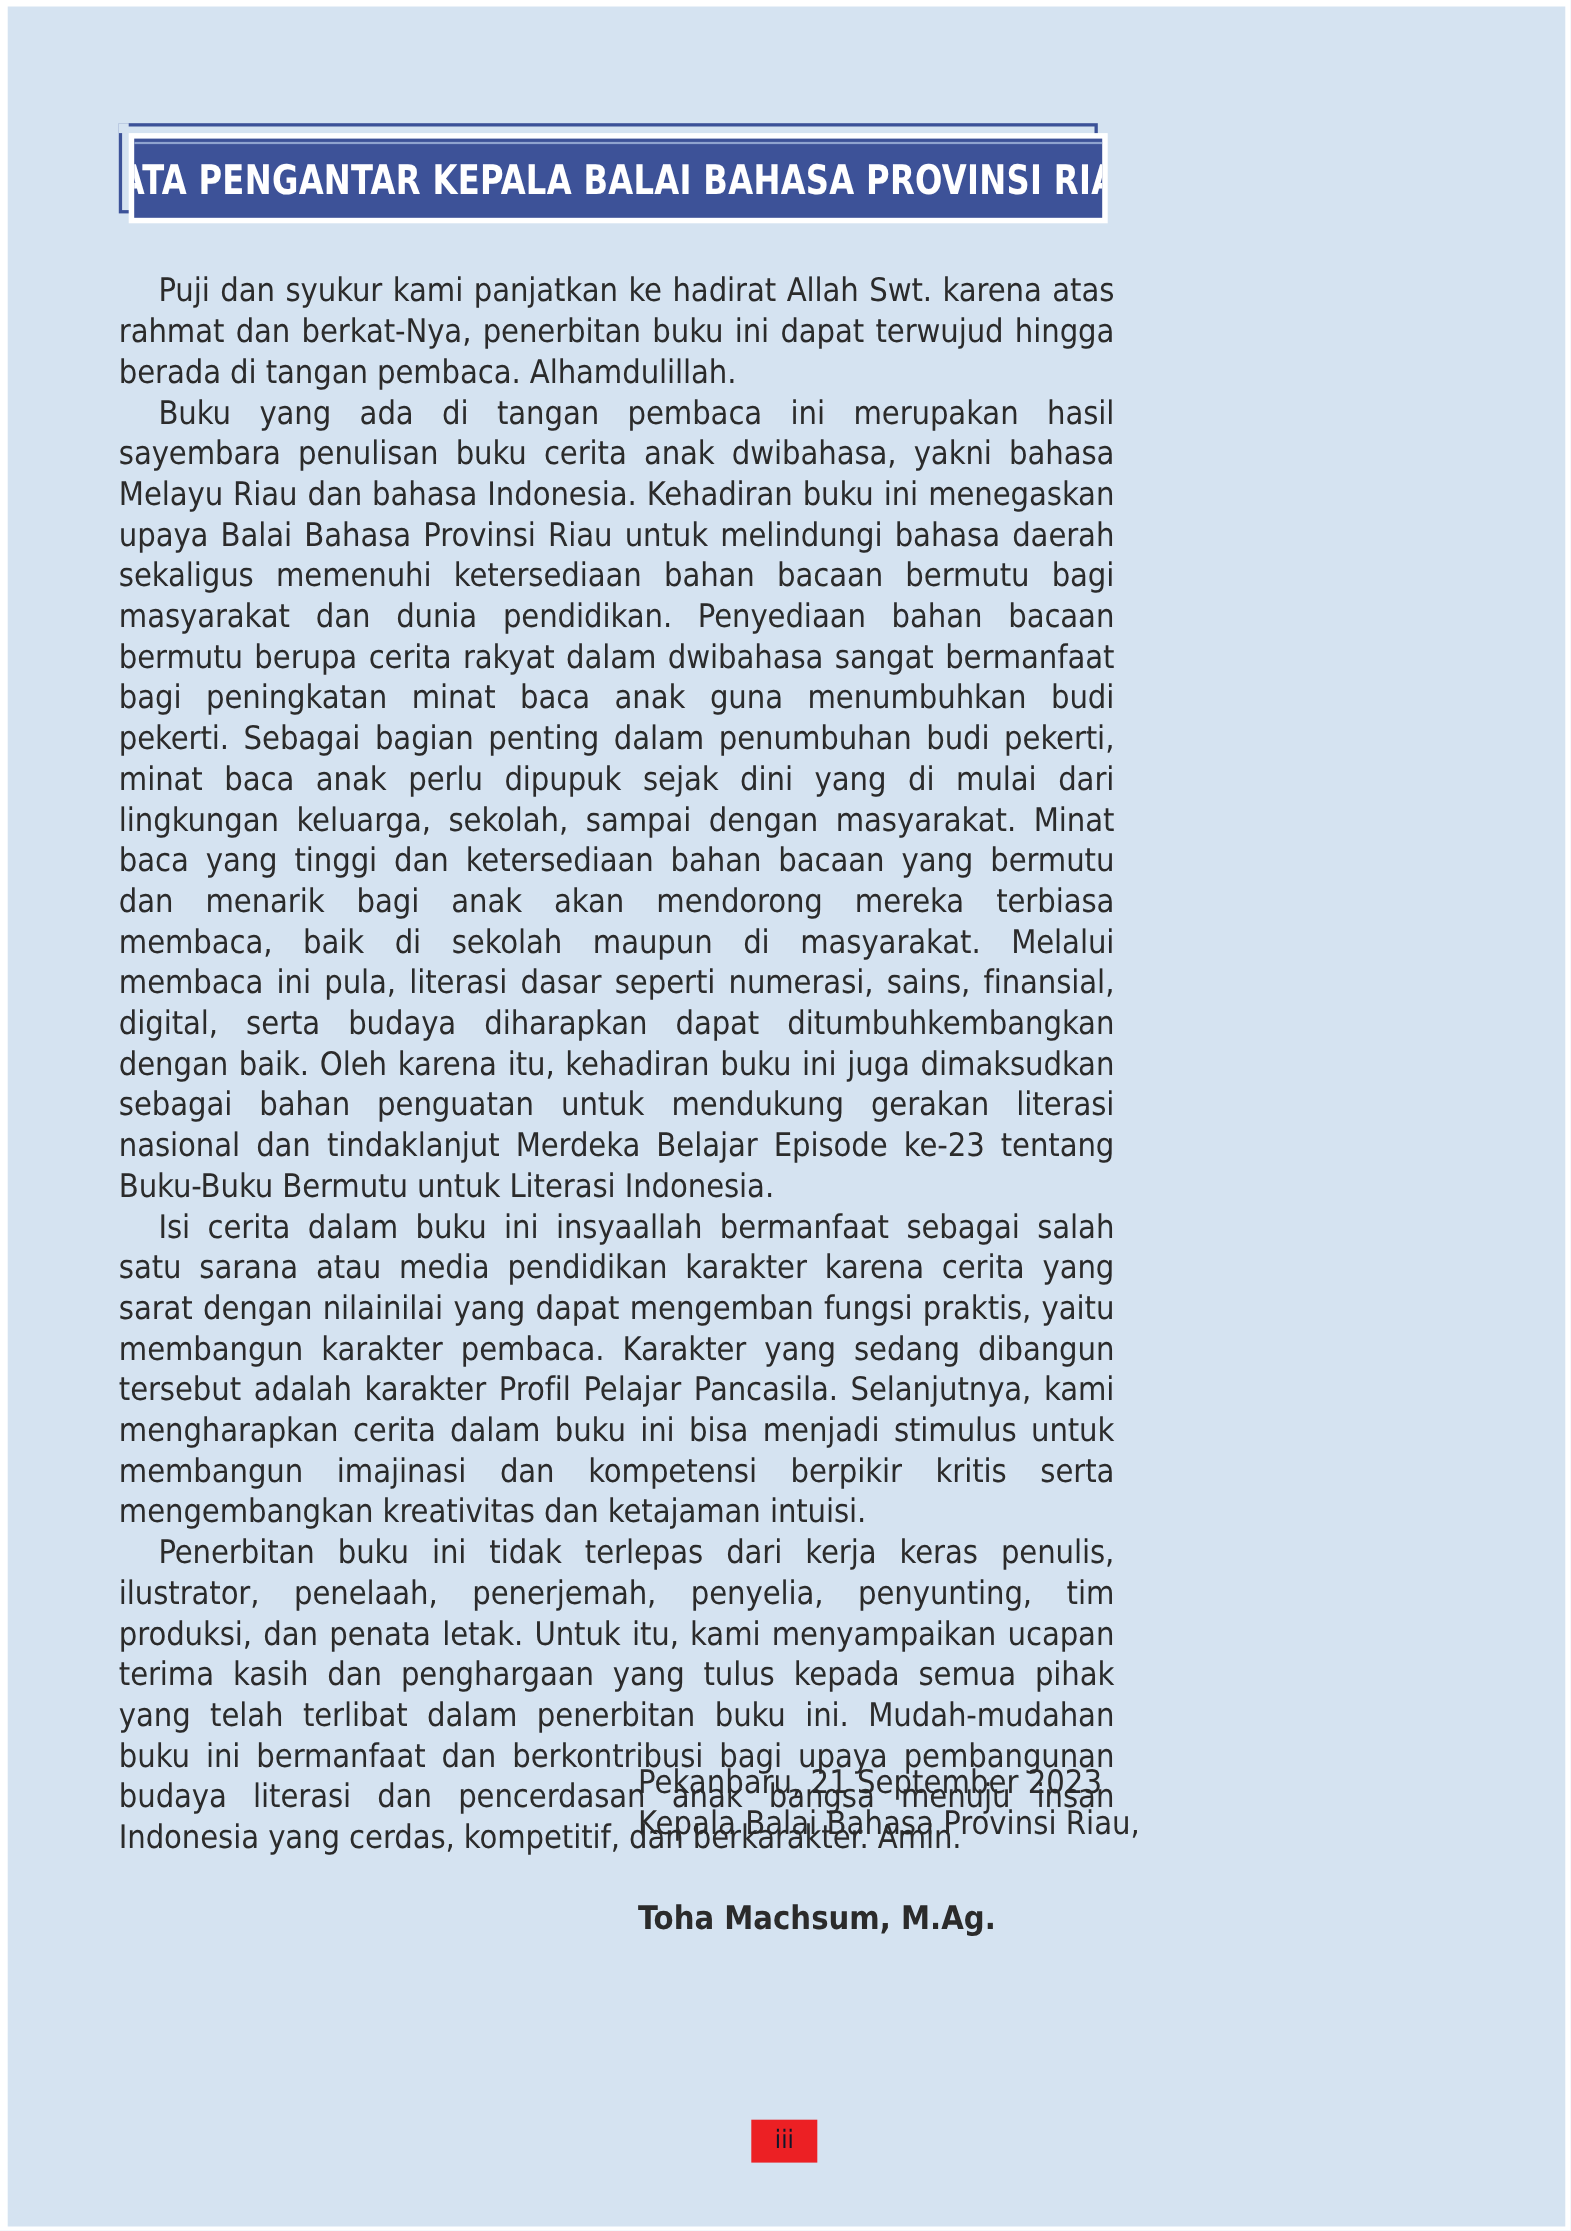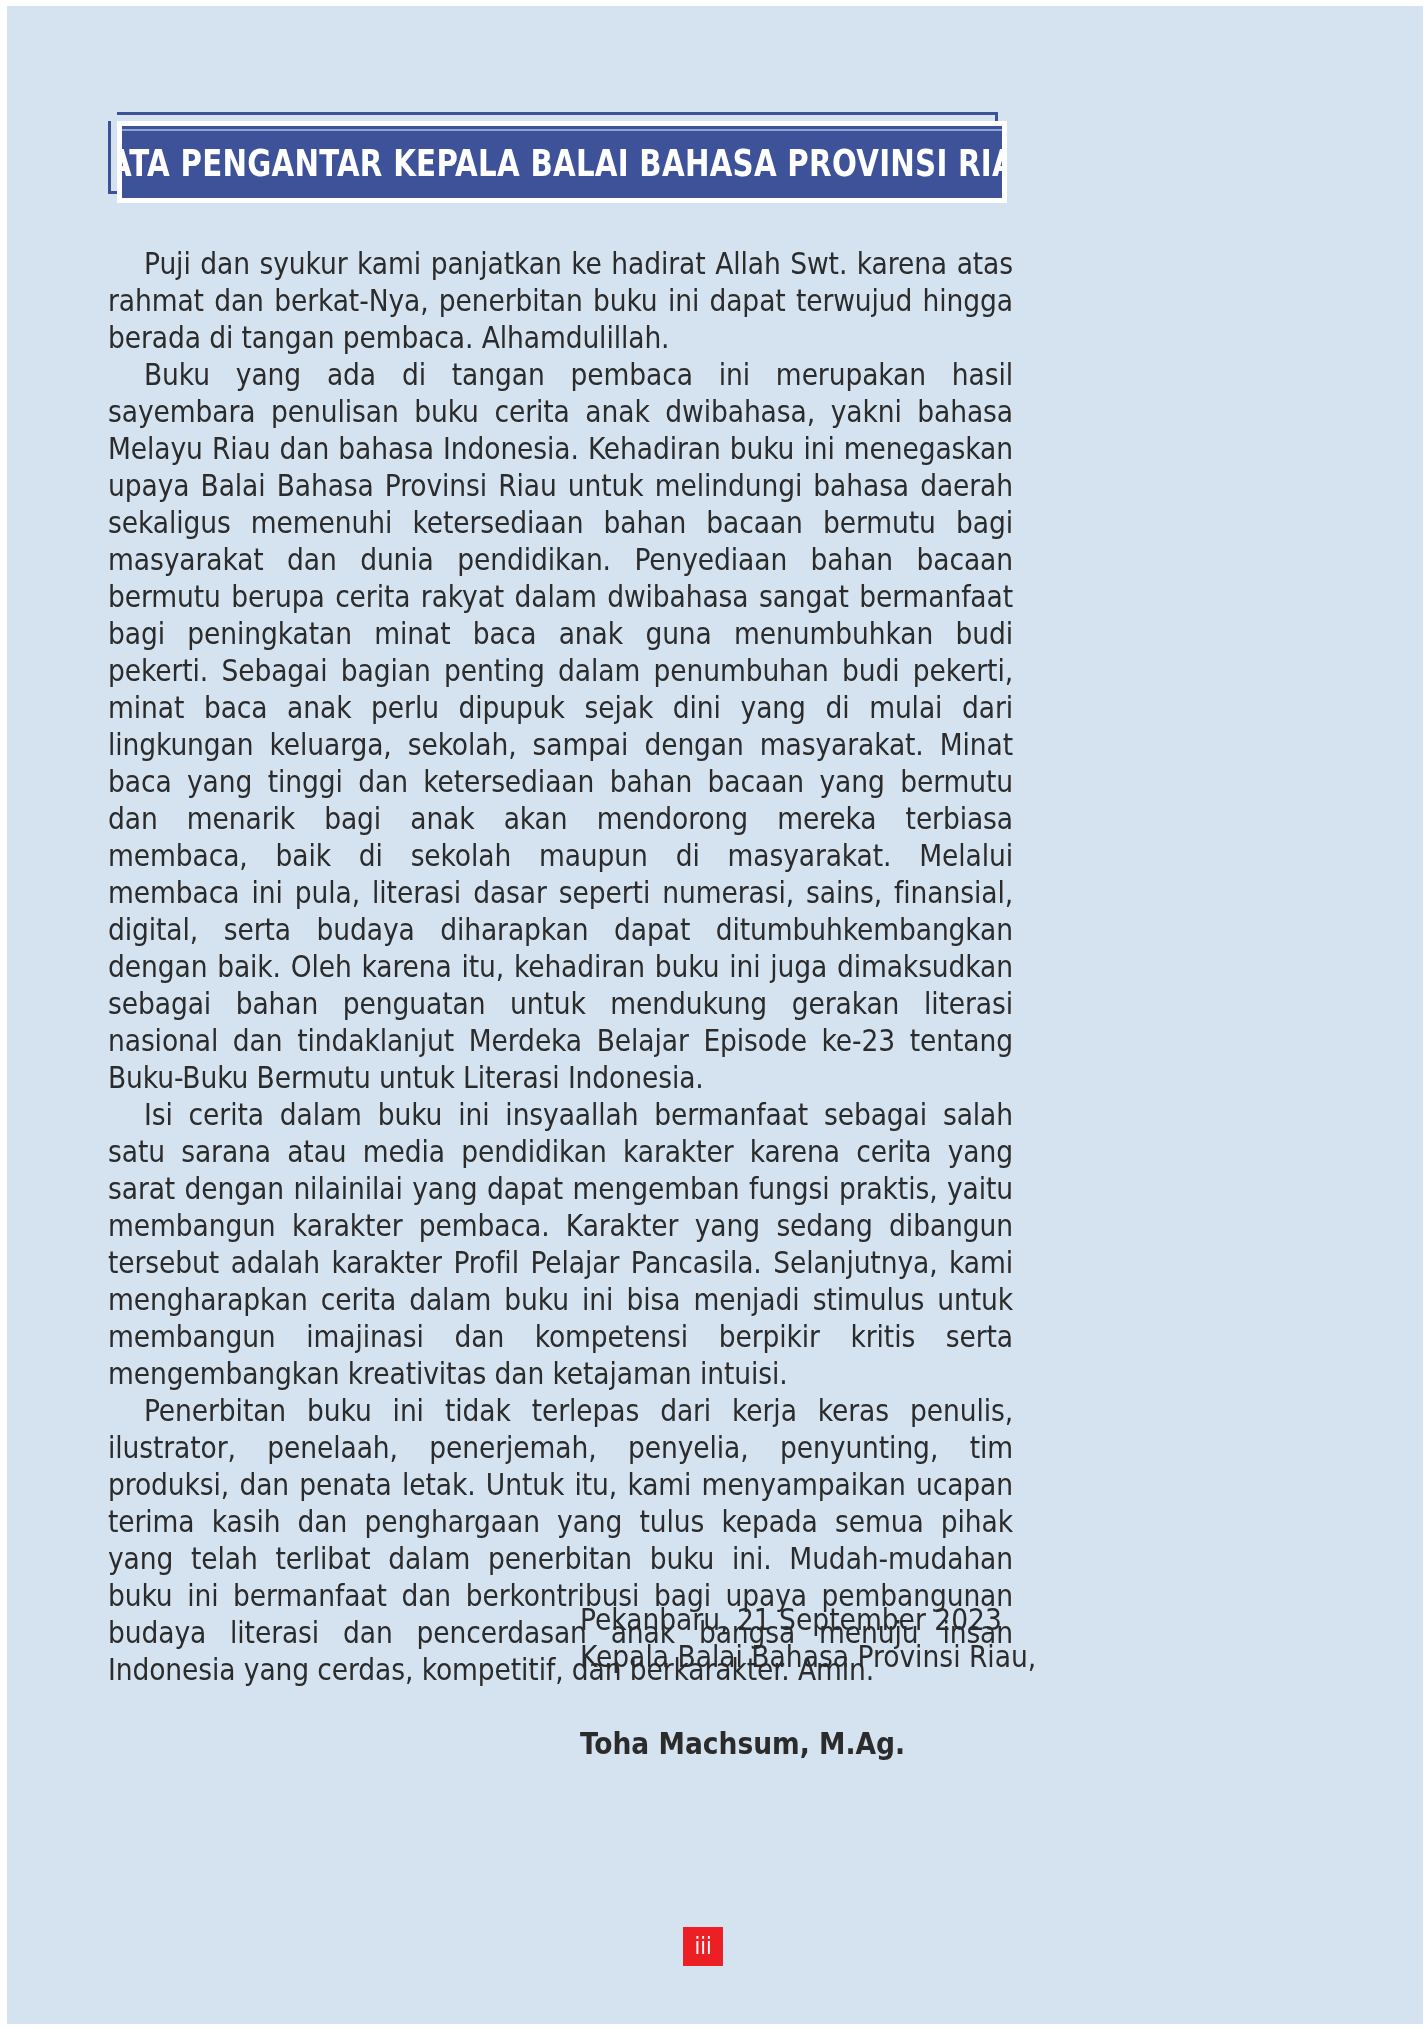--- a/index.html
+++ b/index.html
@@ -138,27 +138,27 @@
     font-weight: bold;
     font-size: 29.5px;
     line-height: 37px;
   }
 
   
   .page-badge {
     position: absolute;
     left: 676px;
     top: 1921px;
-    width: 40px;
+    width: 60px;
     height: 39px;
     background: #ec2024;
     display: flex;
     align-items: center;
     justify-content: center;
-    color: #ffffff;
+    color: #0f172a;
     font-family: "DejaVu Sans Condensed", "Liberation Sans Narrow", "Liberation Sans", sans-serif;
     font-size: 23px;
     line-height: 1;
   }
 </style>
 </head>
 <body>
 
 <div id="page">
 

